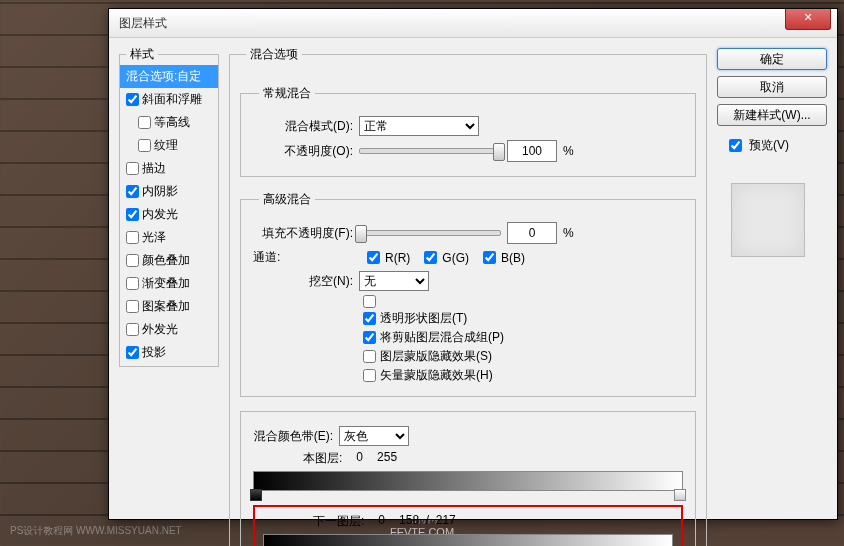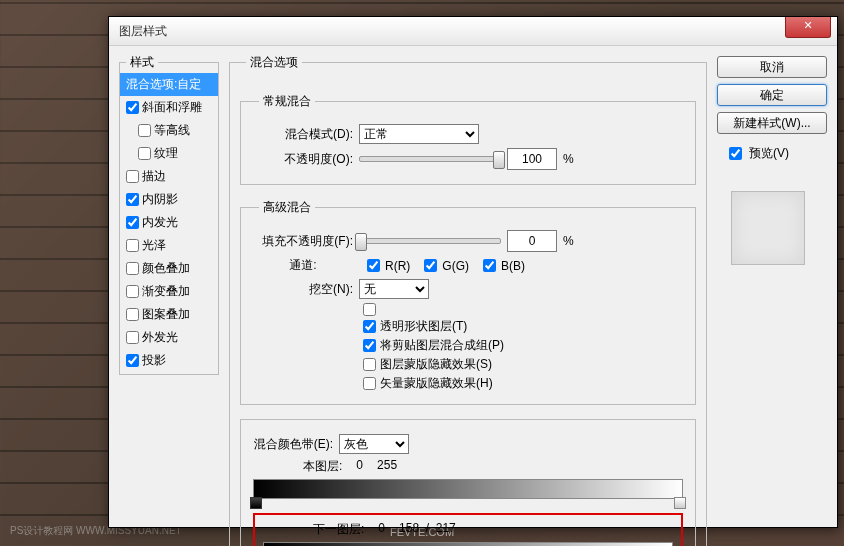--- a/index.html
+++ b/index.html
@@ -1,20 +1,20 @@
 <!DOCTYPE html>
 <html><head>
 <meta charset="utf-8">
 <style>
 body{margin:0;font-family:"Microsoft YaHei","SimSun",sans-serif;font-size:12px;background:#4a3f38;width:844px;height:546px;position:relative;overflow:hidden}
 .bg{position:absolute;inset:0;background:linear-gradient(135deg,#5a4a40 0%,#3a322a 50%,#4a3830 100%);filter:blur(1px)}
 .brick{position:absolute;inset:0;opacity:0.4;background-image:repeating-linear-gradient(0deg,#6b5042 0 30px,#2a1f18 30px 32px),repeating-linear-gradient(90deg,transparent 0 60px,#2a1f18 60px 62px)}
 .watermark{position:absolute;bottom:8px;left:0;right:0;text-align:center;color:rgba(255,255,255,0.7);font-size:11px;font-family:Arial}
 .wm-left{position:absolute;bottom:8px;left:10px;color:rgba(200,200,200,0.5);font-size:10px}
-.dialog{position:absolute;left:108px;top:16px;width:728px;height:510px;background:#f0f0f0;border:1px solid #000;box-shadow:2px 2px 12px rgba(0,0,0,0.6)}
+.dialog{position:absolute;left:108px;top:8px;width:728px;height:510px;background:#f0f0f0;border:1px solid #000;box-shadow:2px 2px 12px rgba(0,0,0,0.6)}
 .titlebar{height:28px;background:linear-gradient(#fff,#e8e8e8);border-bottom:1px solid #ccc;position:relative;display:flex;align-items:center;padding-left:10px}
 .titlebar span{color:#333}
 .close-btn{position:absolute;right:6px;top:0;width:44px;height:20px;background:linear-gradient(#e07070,#c83838);border:1px solid #8b2020;border-top:none;border-radius:0 0 3px 3px;color:#fff;text-align:center;line-height:17px;font-size:11px;cursor:pointer}
 .content{display:flex;padding:8px 10px;gap:10px;height:calc(100% - 44px)}
 .styles-panel{width:100px}
 .styles-panel fieldset{border:1px solid #bbb;margin:0;padding:0}
 .styles-panel legend{padding:0 4px;margin-left:6px}
 .style-list{list-style:none;margin:0;padding:2px 0}
 .style-list li{padding:3px 4px 3px 6px;display:flex;align-items:center;gap:3px}
 .style-list li.sel{background:#3399ff;color:#fff}
@@ -28,21 +28,21 @@
 .row{display:flex;align-items:center;gap:6px;margin:4px 0}
 .row label{width:100px;text-align:right}
 .row label.w80{width:80px}
 select{border:1px solid #7a7a7a;height:20px;font-size:12px;background:#fff}
 .slider-track{height:4px;background:#ddd;border:1px solid #999;border-radius:2px;position:relative;flex:1;max-width:140px}
 .slider-thumb{position:absolute;top:-6px;width:10px;height:16px;background:linear-gradient(#fff,#ccc);border:1px solid #777;border-radius:2px}
 .num-input{width:44px;height:18px;border:1px solid #7a7a7a;text-align:center;font-size:12px}
 .chk-row{display:flex;align-items:center;gap:4px;margin:2px 0 2px 110px}
 .chk-row input{margin:0}
 .channel-row{display:flex;align-items:center;gap:10px;margin:4px 0}
-.channel-row .lbl{width:100px;text-align:center}
+.channel-row .lbl{width:100px;text-align:left}
 .ch{display:flex;align-items:center;gap:2px}
 .gradient-bar{height:18px;background:linear-gradient(90deg,#000,#fff);border:1px solid #888;position:relative;margin:4px 0 14px 0}
 .g-thumb{position:absolute;bottom:-11px;width:10px;height:10px;background:linear-gradient(#444,#000);border:1px solid #333}
 .g-thumb.white{background:linear-gradient(#fff,#ccc);border:1px solid #888}
 .layer-label{display:flex;gap:14px;margin:2px 0 2px 50px}
 .highlight-box{border:2px solid #d00;padding:4px 8px 14px 8px;margin-top:8px}
 .right-panel{width:110px;display:flex;flex-direction:column;gap:6px;align-items:stretch;padding-top:2px}
 .btn{height:22px;border:1px solid #707070;background:linear-gradient(#fdfdfd,#e4e4e4);border-radius:3px;font-size:12px;cursor:pointer}
 .btn.primary{border:1px solid #3a7abf;box-shadow:0 0 3px #6bb0f0}
 .preview-chk{display:flex;align-items:center;gap:4px;margin:4px 0 22px 8px}
@@ -220,22 +220,22 @@
               <div class="g-thumb white" style="left:55%"></div>
               <div class="g-thumb white" style="left:66%"></div>
               <div class="g-thumb white" style="right:-4px"></div>
             </div>
           </div>
         </fieldset>
       </fieldset>
     </div>
 
     <div class="right-panel">
+      <button class="btn primary">确定</button>
       <button class="btn">取消</button>
-      <button class="btn primary">确定</button>
       <button class="btn">新建样式(W)...</button>
       <div class="preview-chk">
         <input type="checkbox" checked="" style="">
         <span>预览(V)</span>
       </div>
       <div class="preview-box"></div>
     </div>
   </div>
 </div>
 

